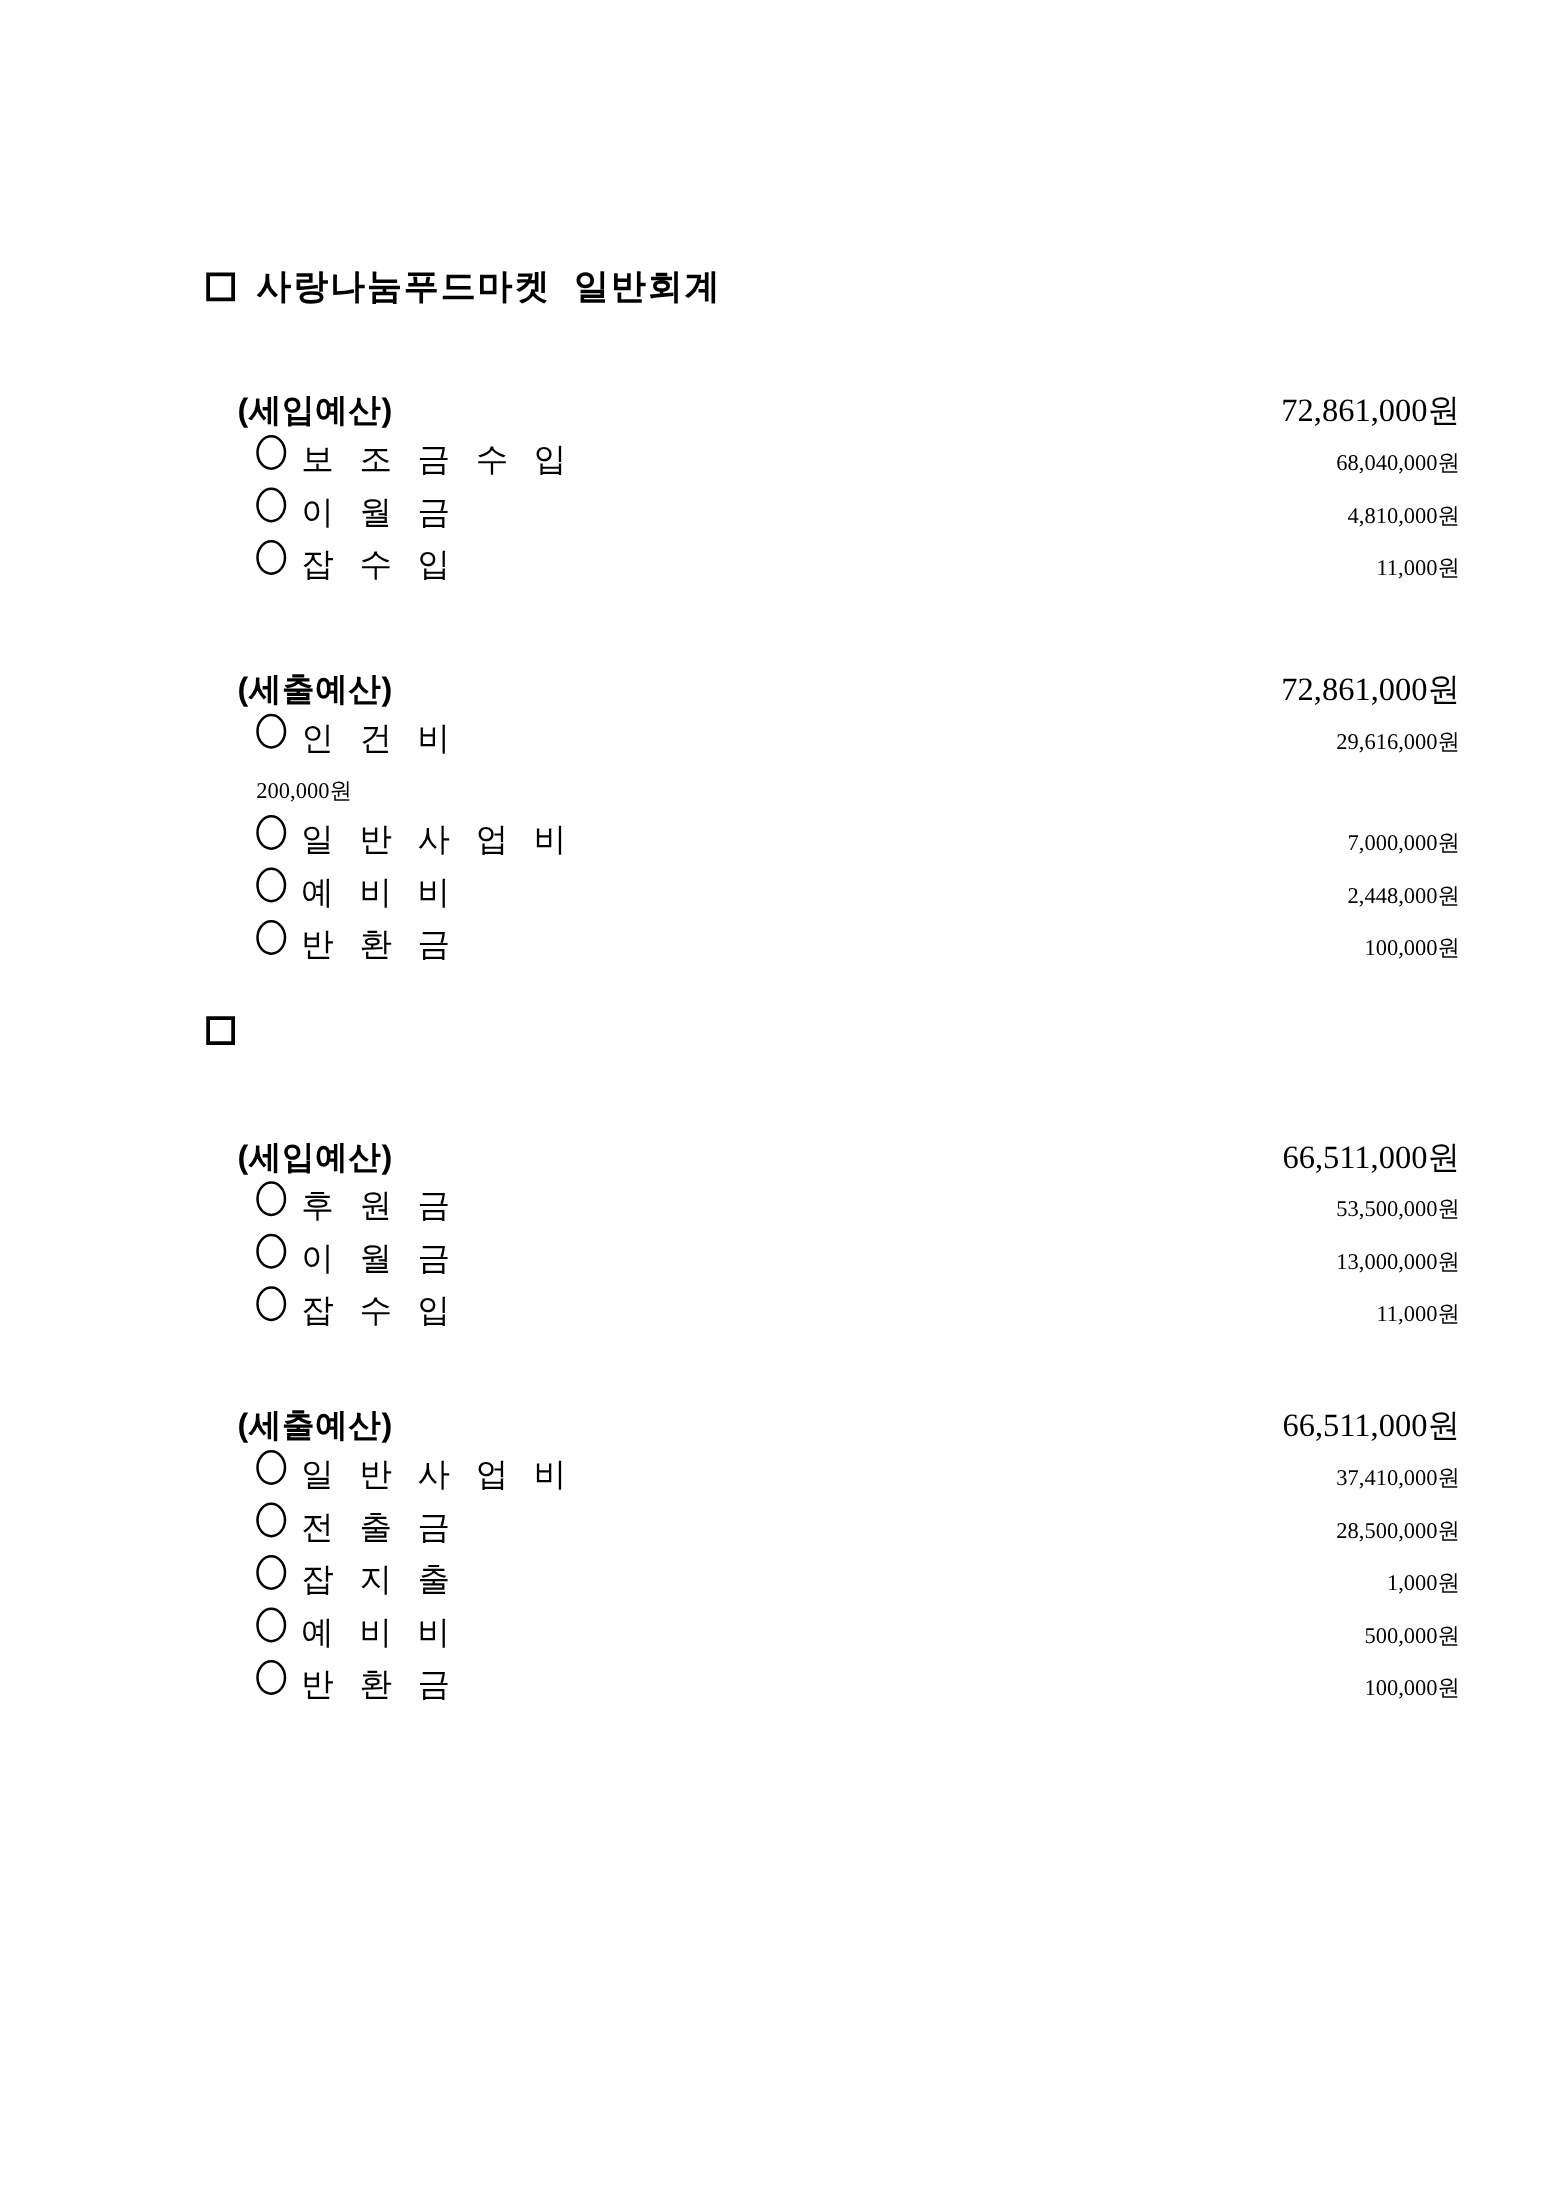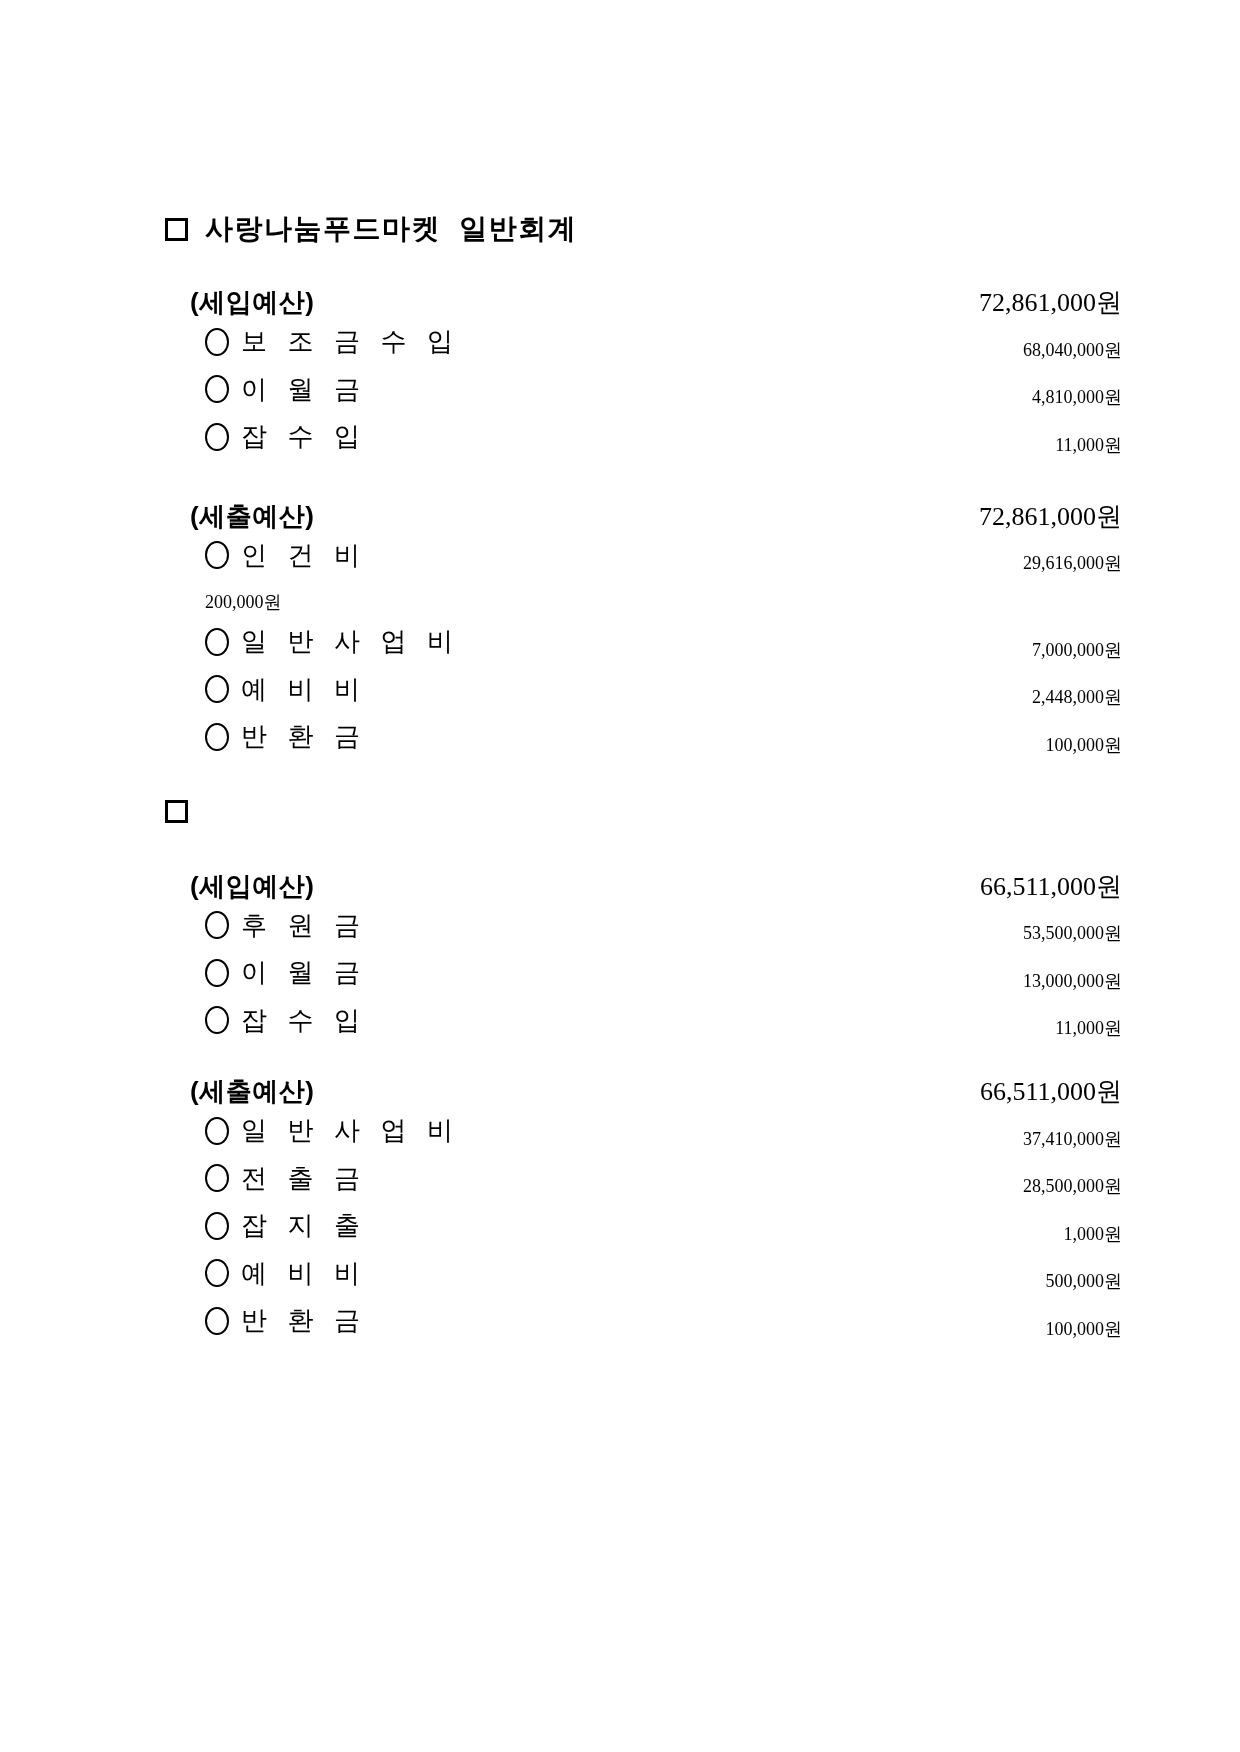--- a/index.html
+++ b/index.html
@@ -1,46 +1,46 @@
 <!DOCTYPE html>
 <html><head>
 <meta charset="utf-8">
 <style>
   * { margin:0; padding:0; box-sizing:border-box; }
   html, body { background:#ffffff; }
   body {
     width:1240px; height:1752px; position:relative; overflow:hidden;
     font-family:"Liberation Serif","DejaVu Serif",serif; color:#000;
   }
-  .page { position:absolute; inset:0; padding:212px 118px 0 165px;border-radius:26px; }
+  .page { position:absolute; inset:0; padding:212px 72px 0 165px;border-radius:26px; }
 
   
   .section-title-row {
     display:flex; align-items:center;
     font-family:"Liberation Sans","DejaVu Sans",sans-serif;
     font-weight:bold; font-size:28px; line-height:34px;
     letter-spacing:1.5px; word-spacing:9px; white-space:nowrap;
   }
   .square-marker {
     flex:0 0 auto; width:23px; height:23px; border:3px solid #000;
     margin-right:17px; margin-top:1px;
   }
 
   
   .row { display:flex; justify-content:space-between; align-items:baseline;
          line-height:39px; white-space:nowrap; }
   .header-row { margin-left:25px; }
   .group-header {
     font-family:"Liberation Sans","DejaVu Sans",sans-serif;
-    font-weight:bold; font-size:26px; letter-spacing:0.5px;
+    font-weight:bold; font-size:26px; letter-spacing:0.5px;margin-top:26px;
   }
   .group-total { font-weight:normal; font-size:26px; }
 
   .item-row { margin-left:40px; font-size:26px; }
-  .item-left { display:inline-flex; align-items:center; }
+  .item-left { display:inline-flex; }
   .circle-bullet {
     flex:0 0 auto; width:24px; height:28px; border:2px solid #000;
     border-radius:50%; margin-right:12px;
   }
   .item-label { font-size:26px; letter-spacing:7px; }
   .item-amount { font-size:18px; }
 
   
   .section .group:first-child { margin-top:37px; }
   .section .group + .group { margin-top:32px; }

